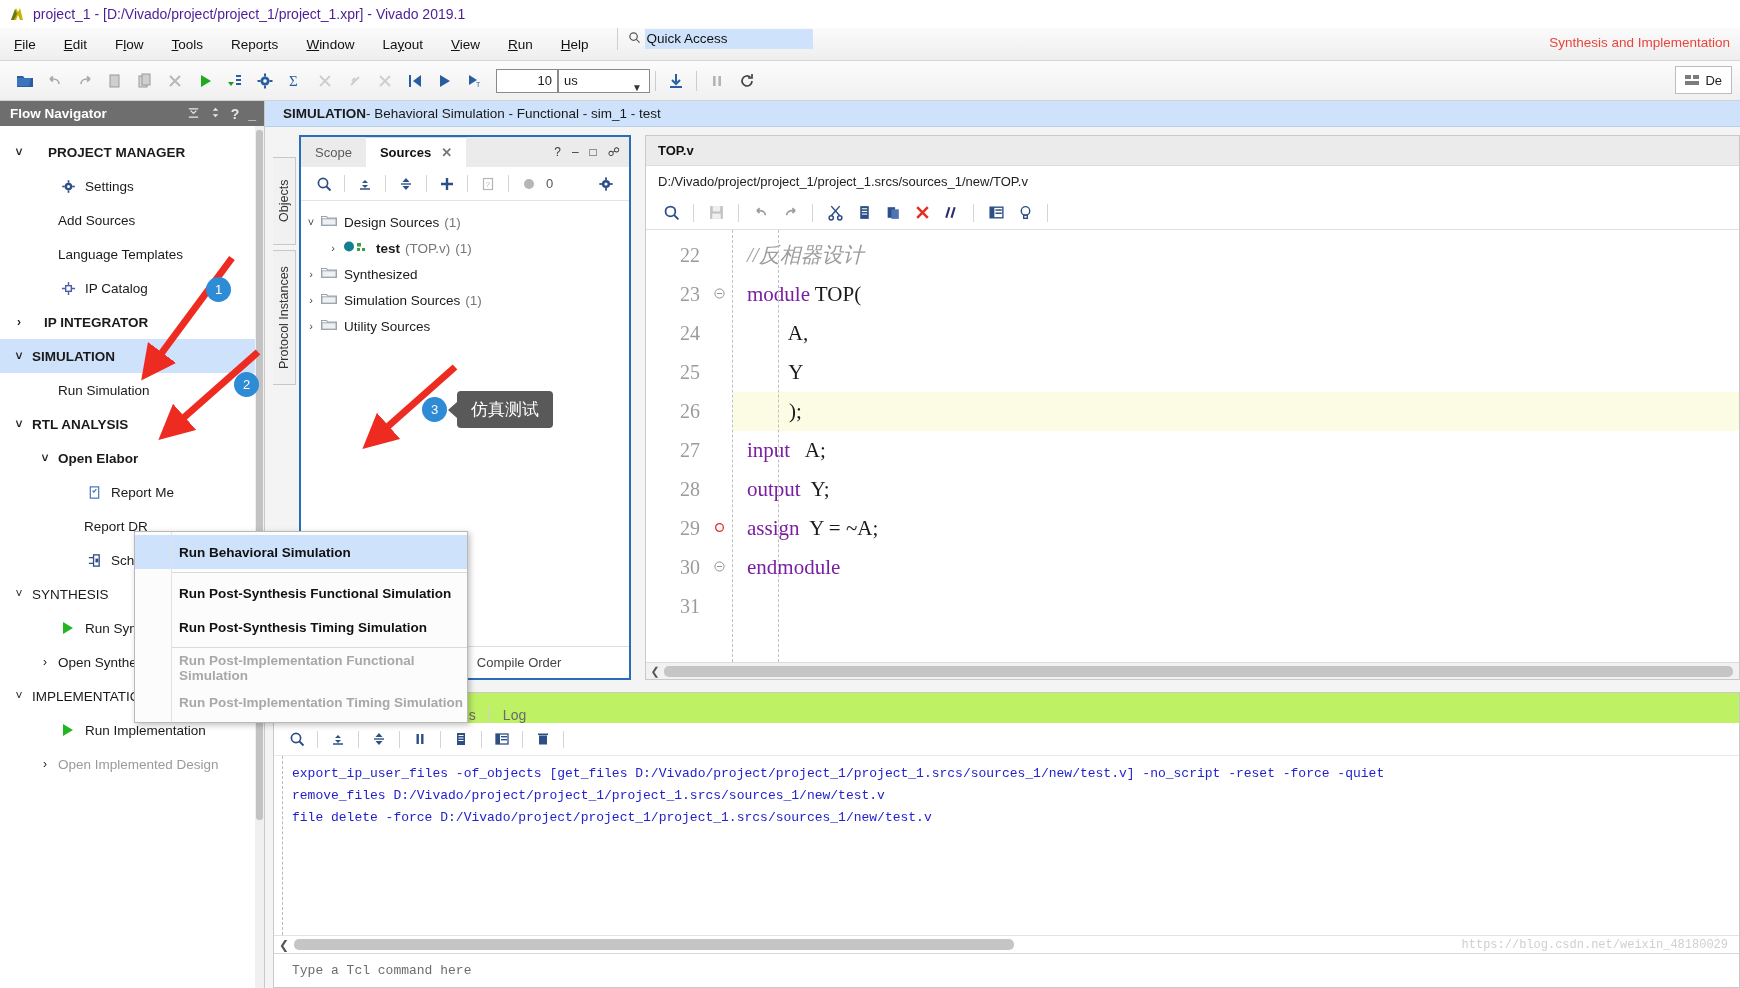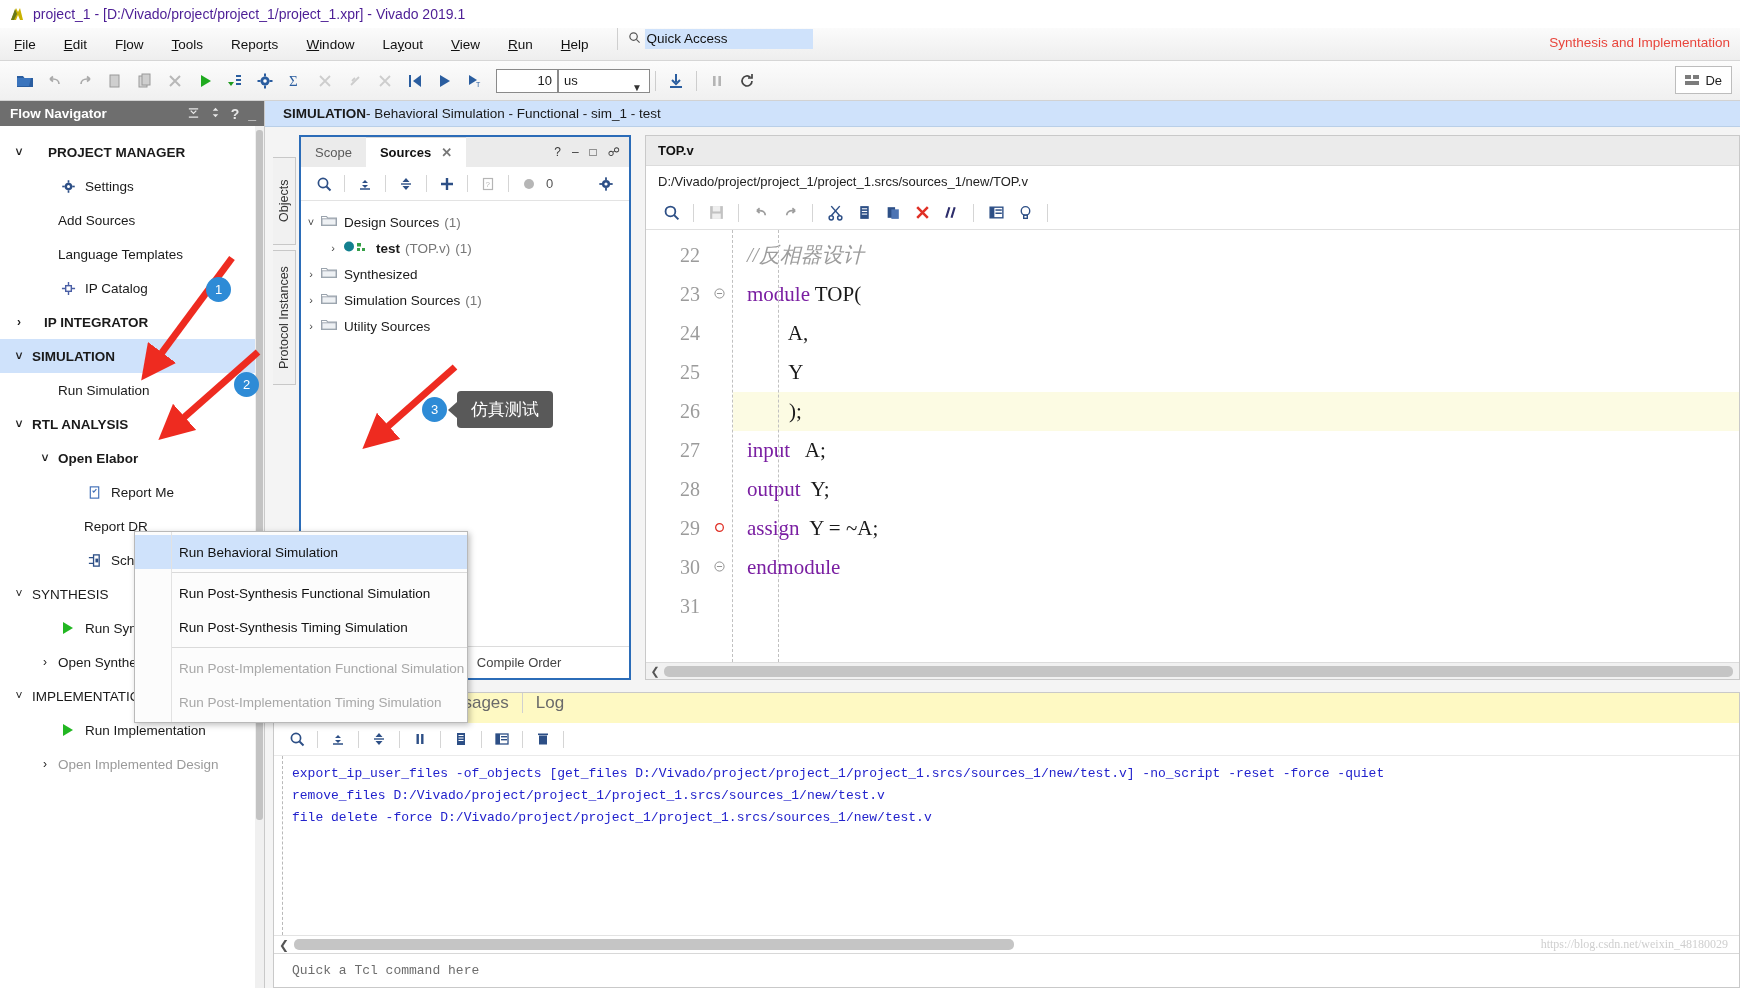--- a/index.html
+++ b/index.html
@@ -164,21 +164,21 @@
   .dashline{ position:absolute; left:45px; top:0; bottom:0; width:0; border-left:1px dashed #c0c0c0;}
   .ed-hscroll{ height:17px; background:#f1f1f1; display:flex; align-items:center; border-top:1px solid #dcdcdc;}
   .ed-hscroll .arrow{ width:18px; text-align:center; color:#555; font-size:11px;}
   .ed-hscroll .bar{ flex:1; height:11px; background:#c5c5c5; border-radius:5px; margin-right:6px;}
 
   
   .console{
     margin-top:12px; margin-right:0; background:#fff; border:1px solid #c9c9c9;
     flex:1; display:flex; flex-direction:column; position:relative;
   }
-  .c-tabs{ height:30px; background:#fef9c3; display:flex; align-items:flex-start; font-size:17px;}
+  .c-tabs{ height:30px; background:#bef264; display:flex; align-items:flex-end; font-size:14px;}
   .c-tab{ display:flex; align-items:center; padding:0 13px; color:#6a6a6a;}
   .c-tab.active{ background:#fff; color:#111; font-weight:bold;}
   .c-tab .x{ margin-left:9px; color:#777;}
   .c-tab.sep{ border-left:1px solid #d0d0d0; }
   .c-toolbar{ height:33px; background:#fff; display:flex; align-items:center; padding-left:10px; gap:2px;
               border-bottom:1px solid #eaeaea;}
   .c-out{ flex:1; padding:7px 0 0 18px; font-family:"Liberation Mono", monospace; font-size:13px;
           color:#2222cc; line-height:22px; position:relative; overflow:hidden; white-space:nowrap;}
   .c-out .vline{ position:absolute; left:8px; top:0; bottom:0; border-left:1px dashed #b9b9b9;}
   .c-hscroll{ height:18px; background:#fff; display:flex; align-items:center; border-top:1px solid #e3e3e3;}
@@ -186,21 +186,21 @@
   .c-hscroll .bar{ width:720px; height:11px; background:#c5c5c5; border-radius:5px;}
   .c-input{ height:34px; border-top:1px solid #d8d8d8; background:#fff; display:flex; align-items:center;
             padding-left:18px; font-family:"Liberation Mono", monospace; font-size:13px; color:#6d6d6d;}
 
   
   .ctxmenu{
     position:absolute; left:134px; top:531px; width:334px;
     background:#fcfcfc; border:1px solid #b9b9b9; box-shadow:2px 2px 6px rgba(0,0,0,.25);
     z-index:60; padding:3px 0;
   }
-  .ctxmenu .mi{ height:34px; display:flex; align-items:center; padding-left:44px; font-size:13.5px; color:#111; }
+  .ctxmenu .mi{ height:34px; display:flex; align-items:center; padding-left:44px; font-size:13.5px; color:#111;font-weight:bold; }
   .ctxmenu .mi.sel{ background:#cfe2fb; }
   .ctxmenu .mi.dis{ color:#a8a8a8; }
   .ctxmenu .mrule{ height:1px; background:#dadada; margin:3px 0 3px 36px;}
   .ctxmenu .lrail{ position:absolute; left:36px; top:0; bottom:0; width:1px; background:#e2e2e2;}
 
   
   .badge{
     position:absolute; width:25px;height:25px;border-radius:50%;
     background:#2e8bd6; color:#fff; font-size:13px; display:flex;
     align-items:center; justify-content:center; z-index:80;
@@ -211,21 +211,21 @@
   }
   .tipbox:before{
     content:""; position:absolute; left:-9px; top:50%; margin-top:-8px;
     border-top:8px solid transparent; border-bottom:8px solid transparent;
     border-right:9px solid #595959;
   }
   svg.anno{ position:absolute; left:0; top:0; width:1740px; height:988px; pointer-events:none; z-index:70;}
 
   .watermark{
     position:absolute; right:12px; bottom:36px; color:#cfcfcf; font-size:12px; z-index:5;
-    font-family:Liberation Serif, serif;
+    font-family:Liberation Mono, monospace;
     margin-top:48px;
   }
 </style>
 </head>
 <body>
 
 <div class="titlebar">
   <span class="logo">
     <svg width="18" height="18" viewBox="0 0 18 18">
         <path d="M3 15 L8 3 L10 7 L12 3 L15 15 L12 15 L10 10 L8 15 Z" fill="#c9b200"></path>
@@ -905,21 +905,21 @@
             <div class="vline"></div>
             <div>export_ip_user_files -of_objects  [get_files D:/Vivado/project/project_1/project_1.srcs/sources_1/new/test.v] -no_script -reset -force -quiet</div>
             <div>remove_files  D:/Vivado/project/project_1/project_1.srcs/sources_1/new/test.v</div>
             <div>file delete -force D:/Vivado/project/project_1/project_1.srcs/sources_1/new/test.v</div>
           </div>
         <div class="c-hscroll">
           <span class="arrow">❮</span>
           <span class="bar"></span>
         </div>
         <div class="c-input">
-          <span>Quick a Tcl command here</span>
+          <span>Type a Tcl command here</span>
         </div>
       </div>
 
     </div>
   </div>
 </div>
 
 <div class="ctxmenu">
   <div class="lrail"></div>
   <div id="ctx-items">

